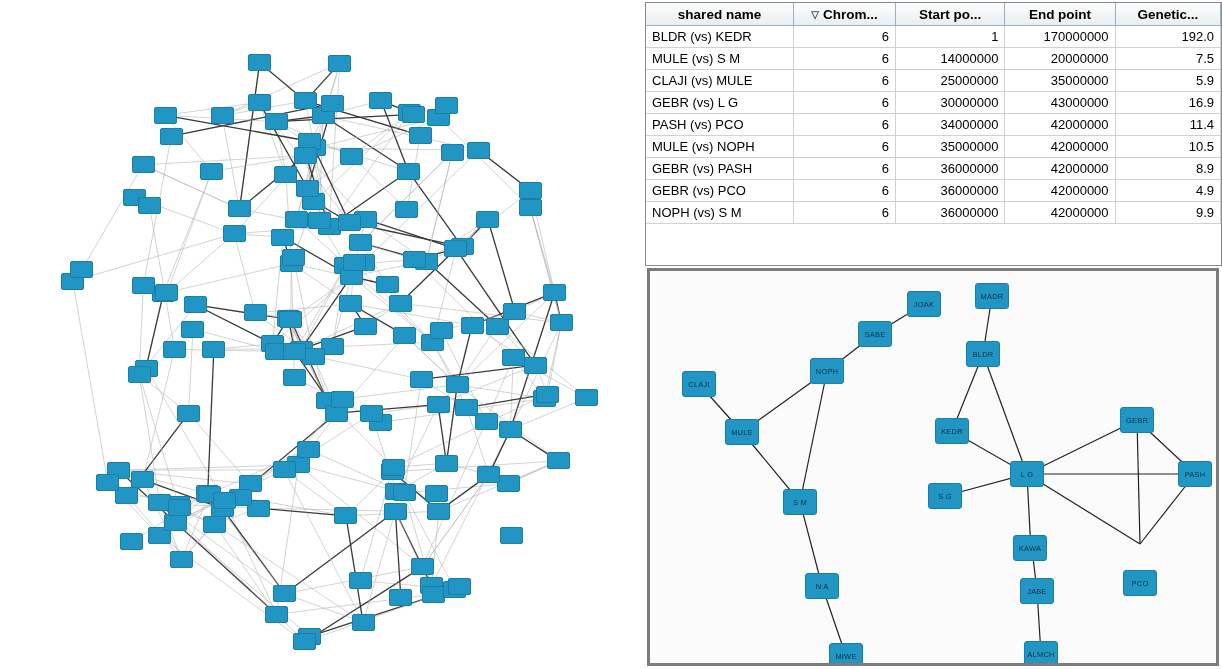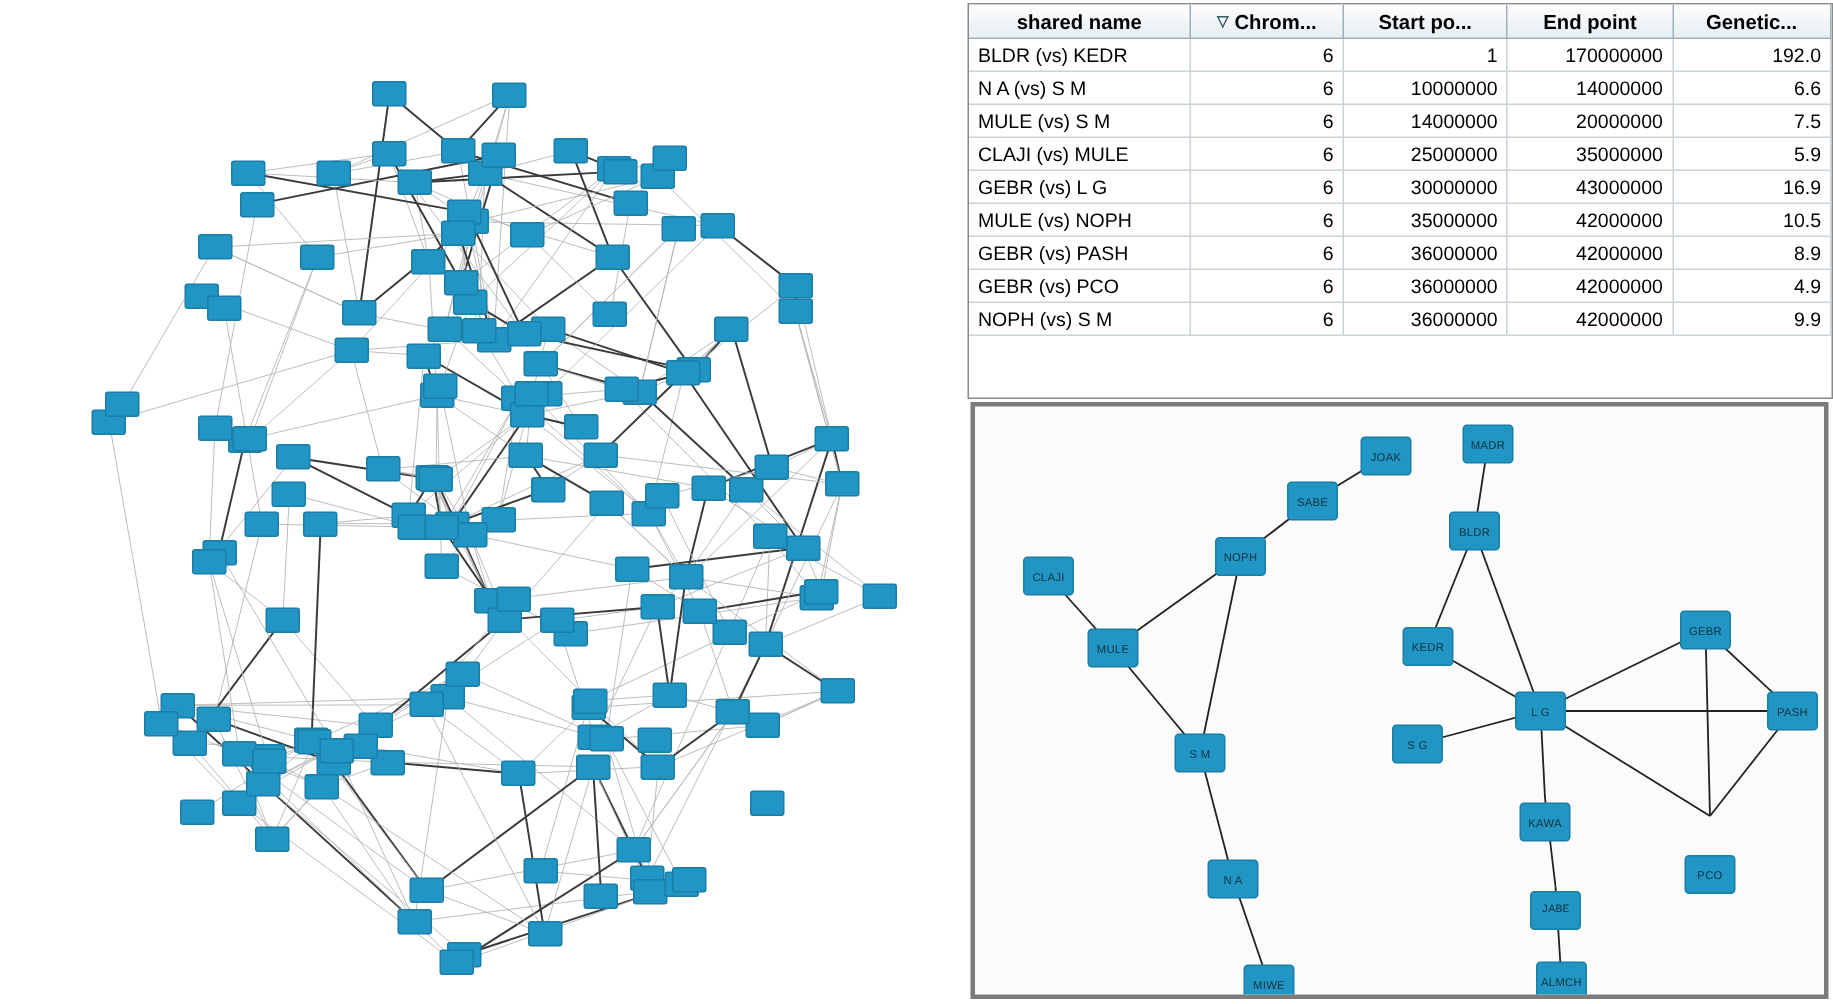--- a/index.html
+++ b/index.html
@@ -659,46 +659,46 @@
         </thead>
         <tbody id="table-body">
             <tr>
               <td class="left">BLDR (vs) KEDR</td>
               <td class="right">6</td>
               <td class="right">1</td>
               <td class="right">170000000</td>
               <td class="right">192.0</td>
             </tr>
             <tr>
-              <td class="left">N A (vs) S M</td>
-              <td class="right">6</td>
-              <td class="right">10000000</td>
-              <td class="right">14000000</td>
-              <td class="right">6.6</td>
-            </tr>
-            <tr>
               <td class="left">MULE (vs) S M</td>
               <td class="right">6</td>
               <td class="right">14000000</td>
               <td class="right">20000000</td>
               <td class="right">7.5</td>
             </tr>
             <tr>
               <td class="left">CLAJI (vs) MULE</td>
               <td class="right">6</td>
               <td class="right">25000000</td>
               <td class="right">35000000</td>
               <td class="right">5.9</td>
             </tr>
             <tr>
               <td class="left">GEBR (vs) L G</td>
               <td class="right">6</td>
               <td class="right">30000000</td>
               <td class="right">43000000</td>
               <td class="right">16.9</td>
+            </tr>
+            <tr>
+              <td class="left">PASH (vs) PCO</td>
+              <td class="right">6</td>
+              <td class="right">34000000</td>
+              <td class="right">42000000</td>
+              <td class="right">11.4</td>
             </tr>
             <tr>
               <td class="left">MULE (vs) NOPH</td>
               <td class="right">6</td>
               <td class="right">35000000</td>
               <td class="right">42000000</td>
               <td class="right">10.5</td>
             </tr>
             <tr>
               <td class="left">GEBR (vs) PASH</td>
@@ -789,21 +789,21 @@
           </div>
           <div class="node" style="left: 133px; top: 218px;">
             <span>S M</span>
           </div>
           <div class="node" style="left: 363px; top: 264px;">
             <span>KAWA</span>
           </div>
           <div class="node" style="left: 473px; top: 260px; margin-top: 39px;">
             <span>PCO</span>
           </div>
-          <div class="node" style="left: 370px; top: 323px; font-family: Liberation Mono, monospace;">
+          <div class="node" style="left: 370px; top: 307px;">
             <span>JABE</span>
           </div>
           <div class="node" style="left: 155px; top: 302px;">
             <span>N A</span>
           </div>
           <div class="node" style="left: 374px; top: 370px;">
             <span>ALMCH</span>
           </div>
           <div class="node" style="left: 179px; top: 372px;">
             <span>MIWE</span>

